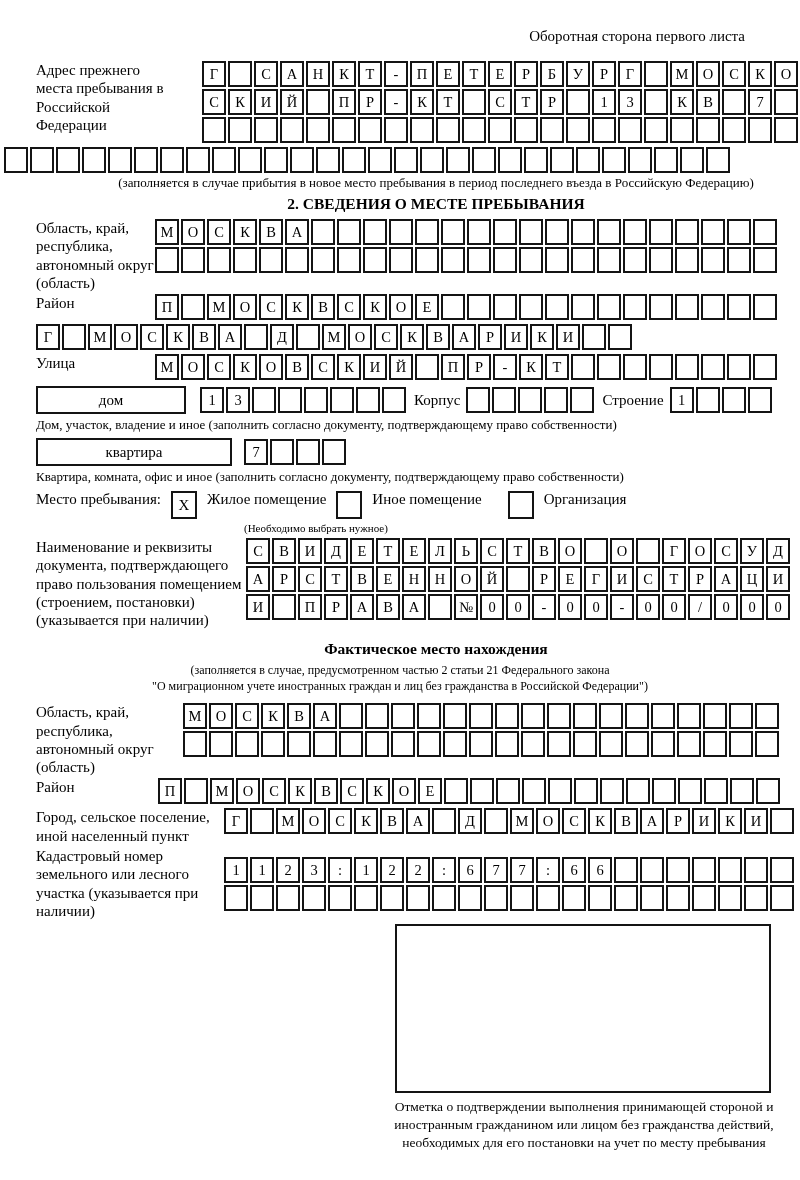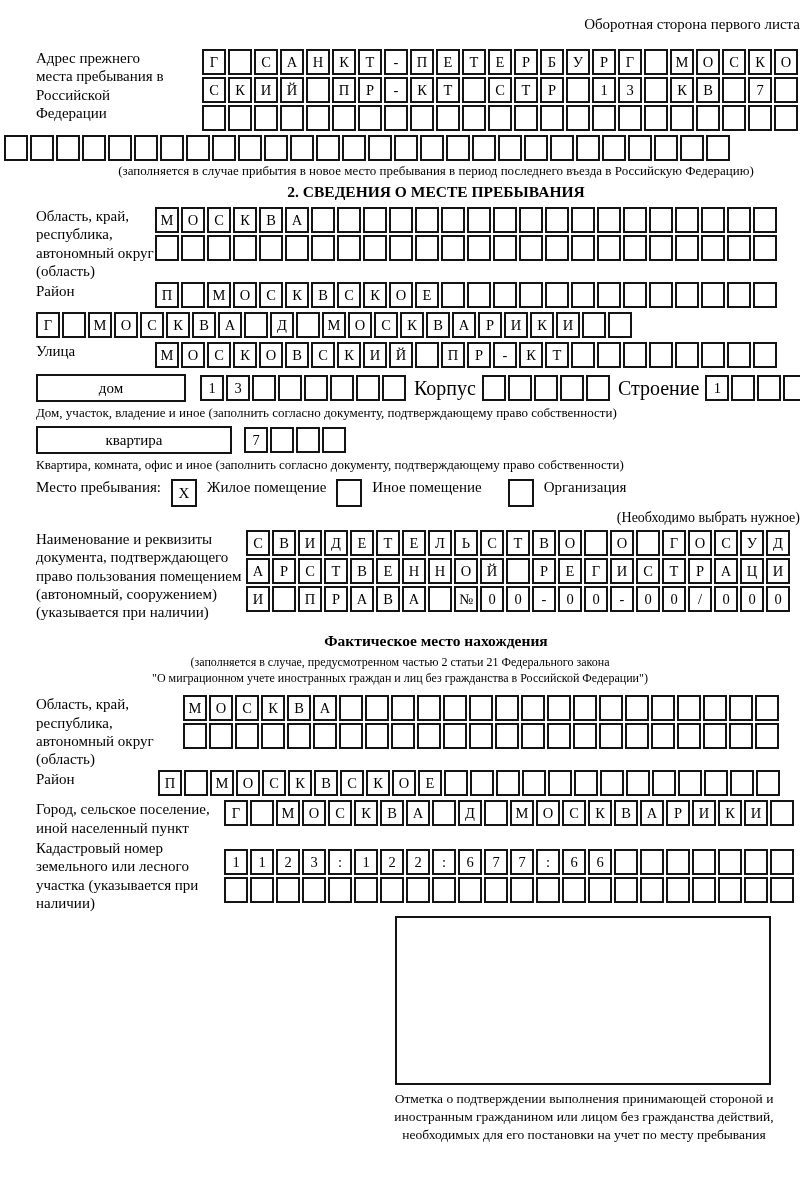--- a/index.html
+++ b/index.html
@@ -1,20 +1,20 @@
 <!DOCTYPE html>
 <html lang="ru"><head>
 <meta charset="utf-8">
 <style>
   html,body{margin:0;padding:0;background:#fff;color:#000;}
   body{width:800px;height:1180px;overflow:hidden;
        font-family:"Liberation Serif","DejaVu Serif",serif;}
   .page{width:800px;height:1180px;box-sizing:border-box;padding:0 0 0 36px;position:relative;}
 
-  .hdr-note{margin-top:16px;width:764px;text-align:right;font-size:15px;box-sizing:border-box;}
+  .hdr-note{margin-top:28px;width:764px;text-align:right;padding-right:55px;font-size:15px;box-sizing:border-box;}
 
   .field{display:flex;align-items:flex-start;margin-bottom:2px;}
   .lbl{font-size:15px;line-height:1.22;flex:0 0 auto;}
   .rows{display:flex;flex-direction:column;}
   .cellrow{display:flex;margin-bottom:2px;}
   .cell{display:inline-flex;align-items:center;justify-content:center;flex:0 0 auto;
         width:20px;height:22px;border:2px solid #141414;margin-right:2px;
         font-size:14.5px;background:#fff;}
 
   .w-prev{width:134px;}
@@ -32,28 +32,28 @@
   .h2title{font-weight:bold;font-size:15.5px;margin:4px 0 6px;}
 
   .inline-row{display:flex;align-items:center;margin:4px 0 0;text-align:center;}
   .widebox{border:2px solid #141414;height:28px;display:flex;align-items:center;justify-content:center;
            font-size:15px;box-sizing:border-box;background:#fff;flex:0 0 auto;}
   .box-dom{width:150px;}
   .box-kv{width:196px;}
   .gap14{width:14px;flex:0 0 auto;}
   .gap12{width:12px;flex:0 0 auto;}
   .cells-inline{display:flex;}
-  .small-lbl{font-size:20px;margin:0 6px;white-space:nowrap;}
+  .small-lbl{font-size:15px;margin:0 6px;white-space:nowrap;}
   .caption{font-size:13px;margin:3px 0 5px;}
 
   .stay-row{display:flex;margin-top:6px;font-size:15px;}
   .chk{width:22px;height:24px;border:2px solid #141414;display:inline-flex;align-items:center;
        justify-content:center;font-size:15px;margin:0 10px;flex:0 0 auto;background:#fff;}
   .chk.last-gap{margin-left:26px;}
-  .stay-note{font-size:14px;margin:3px 0 2px 208px;text-align:right;}
+  .stay-note{font-size:11px;margin:3px 0 2px 208px;}
 
   .fact-title{font-weight:bold;font-size:15.5px;margin:10px 0 4px;}
   .fact-note{font-size:12px;line-height:1.4;}
   .mt4{margin-top:4px;}
   .mt8{margin-top:8px;}
   .rows-pad{padding-top:10px;}
 
   .stamp{width:372px;height:165px;border:2px solid #141414;margin-left:359px;margin-top:4px;background:#fff;}
   .stamp-caption{width:452px;margin-left:322px;margin-top:5px;text-align:center;
                  font-size:13.5px;line-height:1.32;}
@@ -376,21 +376,21 @@
     <span class="chk">X</span>
     <span>Жилое помещение</span>
     <span class="chk"></span>
     <span>Иное помещение</span>
     <span class="chk last-gap"></span>
     <span>Организация</span>
   </div>
   <div class="stay-note">(Необходимо выбрать нужное)</div>
 
   <div class="field mt4">
-    <div class="lbl w-doc">Наименование и реквизиты документа, подтверждающего право пользования помещением (автономный, сооружением) (указывается при наличии)</div>
+    <div class="lbl w-doc">Наименование и реквизиты документа, подтверждающего право пользования помещением (строением, постановки) (указывается при наличии)</div>
     <div class="rows">
       <div class="cellrow">
           <span class="cell">С</span>
           <span class="cell">В</span>
           <span class="cell">И</span>
           <span class="cell">Д</span>
           <span class="cell">Е</span>
           <span class="cell">Т</span>
           <span class="cell">Е</span>
           <span class="cell">Л</span>

